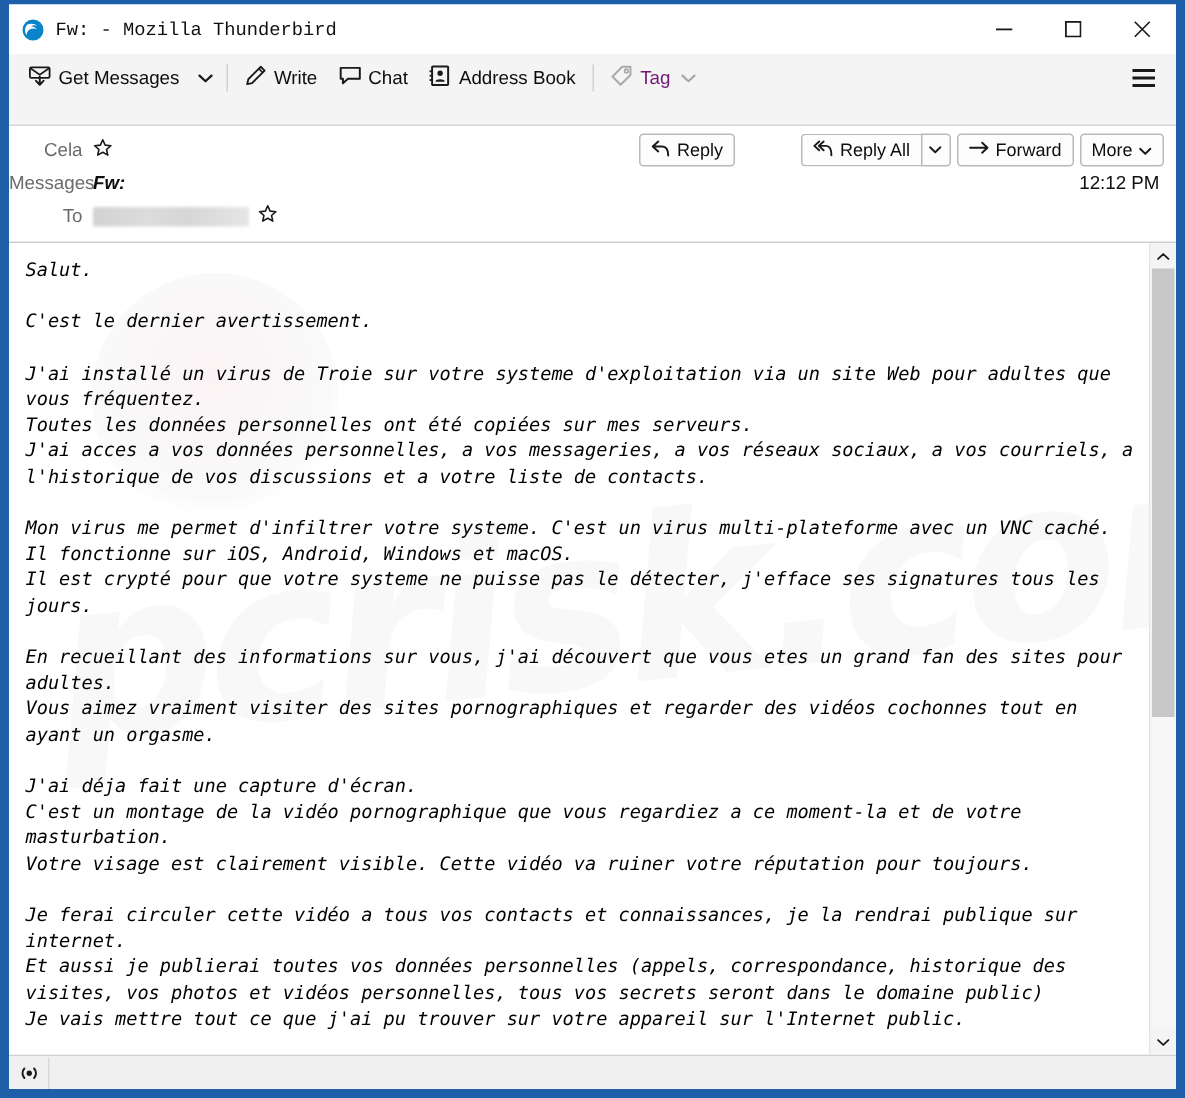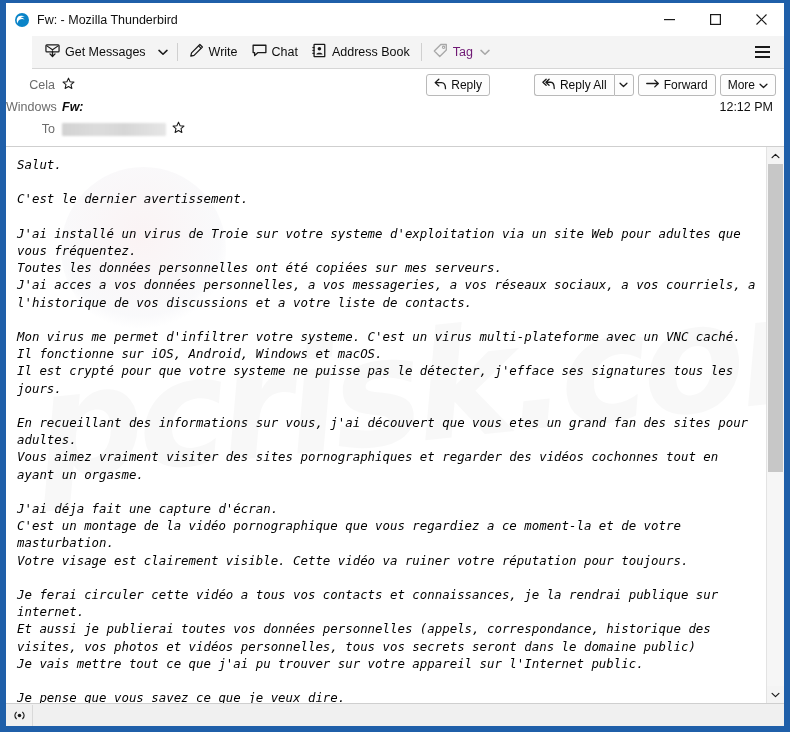--- a/index.html
+++ b/index.html
@@ -32,20 +32,21 @@
   }
 
   
   .titlebar {
     height: 33px;
     min-height: 33px;
     background: #ffffff;
     display: flex;
     align-items: center;
     position: relative;
+    font-family: Liberation Mono, monospace;
   }
   .title-left {
     display: flex;
     align-items: center;
     padding-left: 8px;
     gap: 7px;
   }
   .tb-icon { width: 16px; height: 16px; display: block; }
   .title-text {
     font-size: 12.5px;
@@ -88,23 +89,22 @@
   .menu-item u { text-decoration: underline; }
 
   
   .toolbar {
     height: 32px;
     min-height: 32px;
     background: #f4f4f4;
     border-bottom: 1px solid #d6d6d6;
     display: flex;
     align-items: center;
-    padding: 0 4px 0 6px;
-    position: relative;
-    margin-left: 26px;
+    padding: 0 4px 15px 6px;
+    position: relative;
   }
   .tb-btn {
     display: flex;
     align-items: center;
     gap: 5px;
     height: 26px;
     padding: 0 7px;
     border-radius: 3px;
     font-size: 12.5px;
     color: #0d0d0d;
@@ -454,21 +454,21 @@
       <div class="hdr-value">
         <span class="star-icon">
           <svg width="13" height="13" viewBox="0 0 16 16">
             <path d="M8 1.4 L9.95 5.85 L14.7 6.3 L11.1 9.45 L12.15 14.1 L8 11.65 L3.85 14.1 L4.9 9.45 L1.3 6.3 L6.05 5.85 Z" fill="none" stroke="#1a1a1a" stroke-width="1.3" stroke-linejoin="round"></path>
           </svg>
         </span>
       </div>
     </div>
 
     <div class="hdr-row">
-      <div class="hdr-label">Windows</div>
+      <div class="hdr-label">Messages</div>
       <div class="hdr-value bold">Fw:</div>
     </div>
 
     <div class="hdr-row">
       <div class="hdr-label">To</div>
       <div class="hdr-value">
         <span class="redacted"></span>
         <span class="star-icon">
           <svg width="13" height="13" viewBox="0 0 16 16">
             <path d="M8 1.4 L9.95 5.85 L14.7 6.3 L11.1 9.45 L12.15 14.1 L8 11.65 L3.85 14.1 L4.9 9.45 L1.3 6.3 L6.05 5.85 Z" fill="none" stroke="#1a1a1a" stroke-width="1.3" stroke-linejoin="round"></path>

